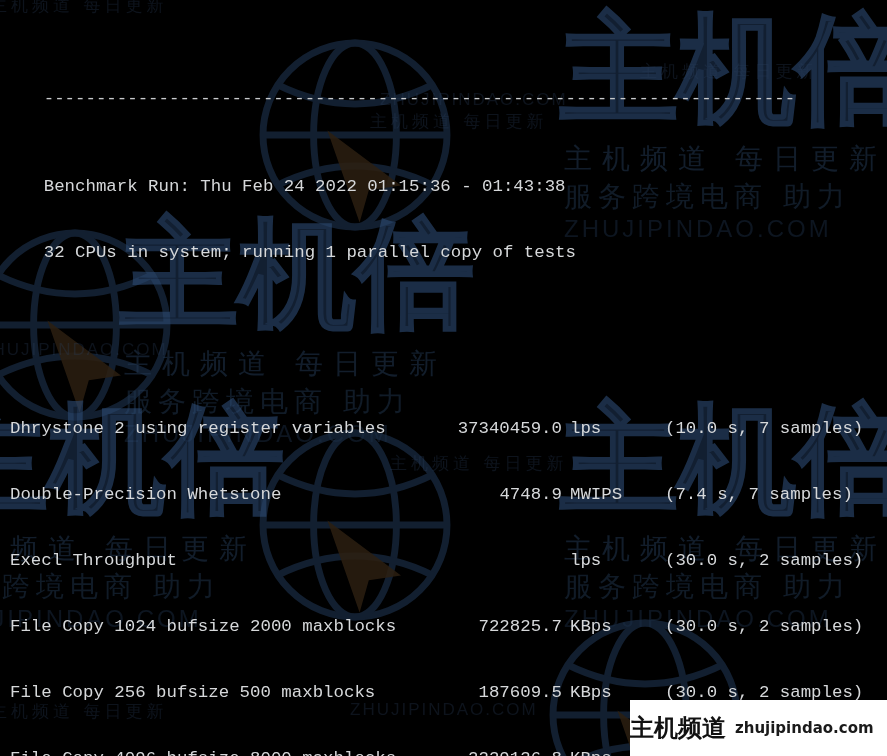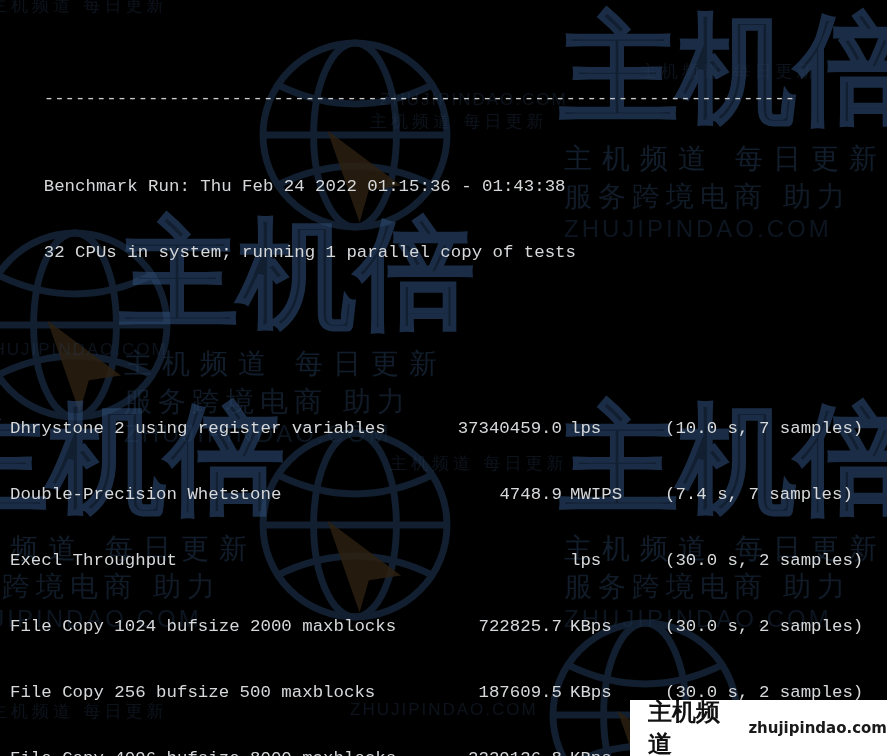--- a/index.html
+++ b/index.html
@@ -118,21 +118,20 @@
   #brand-badge {
     position: absolute;
     right: 0;
     bottom: 0;
     width: 257px;
     height: 56px;
     background: #ffffff;
     z-index: 20;
     display: flex;
     align-items: center;
-    padding-left: 18px;
     gap: 9px;
   }
   #brand-badge .cn {
     font-family: "DejaVu Sans", sans-serif;
     font-size: 24px;
     font-weight: 700;
     color: #111111;
     letter-spacing: 0px;
   }
   #brand-badge .url {

